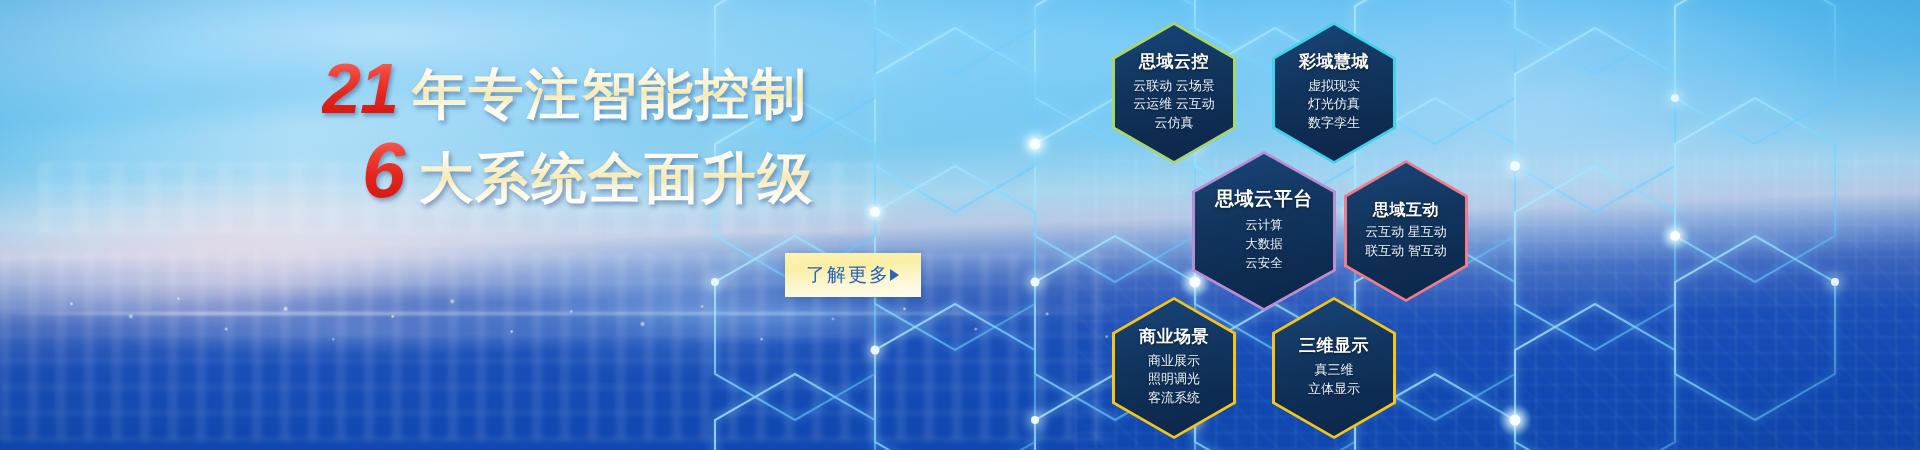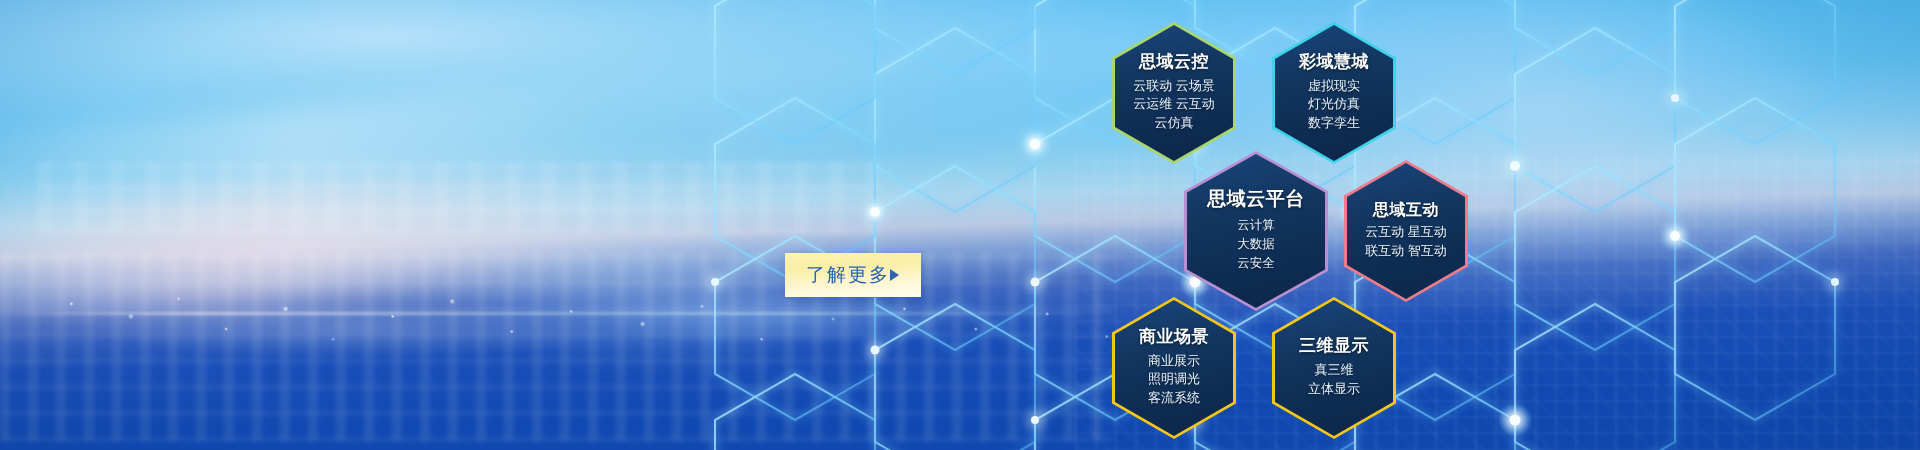--- a/index.html
+++ b/index.html
@@ -216,21 +216,21 @@
     margin-bottom:5px;
     white-space:nowrap;
   }
   .hex .sub {
     font-size:13px; color:#eaf6ff; line-height:1.45;
     font-weight:normal;
     text-shadow:0 1px 2px rgba(0,0,0,.5);
     white-space:nowrap;
   }
   
-  .hex.center { width:144px; height:160px; }
+  .hex.center { width:144px; height:160px;margin-left:8px; }
   .hex.center .title { font-size:19px; margin-bottom:6px; }
   .hex.center .sub { font-size:12.5px; line-height:1.5; }
   .hex.wide .title { font-size:16px; }
   .hex.wide .sub { font-size:13px; }
 </style>
 </head>
 <body>
 
 <div id="banner">
 
@@ -337,20 +337,30 @@
         <circle cx="1195" cy="282" r="16" fill="url(#nodeGrad)"></circle>
         <circle cx="1515" cy="420" r="17" fill="url(#nodeGrad)"></circle>
         <circle cx="875" cy="212" r="14" fill="url(#nodeGrad)"></circle>
         <circle cx="1675" cy="236" r="15" fill="url(#nodeGrad)"></circle>
       </g>
     </g>
   </svg>
 
   <div class="bg-vignette"></div>
 
+  <div class="headline">
+    <div class="h-line l1">
+      <span class="h-num">21</span>
+      <span class="h-text">年专注智能控制</span>
+    </div>
+    <div class="h-line l2">
+      <span class="h-num big">6</span>
+      <span class="h-text">大系统全面升级</span>
+    </div>
+  </div>
 
   <div class="cta">
     <span class="cta-label">了解更多</span>
     <span class="cta-arrow"></span>
   </div>
 
   <div class="hexwrap">
 
     <div class="hex" style="left:1112px; top:22px;">
       <div class="shell" style="--bc:#a8d66a; --glow:rgba(168,214,106,.65);"></div>

